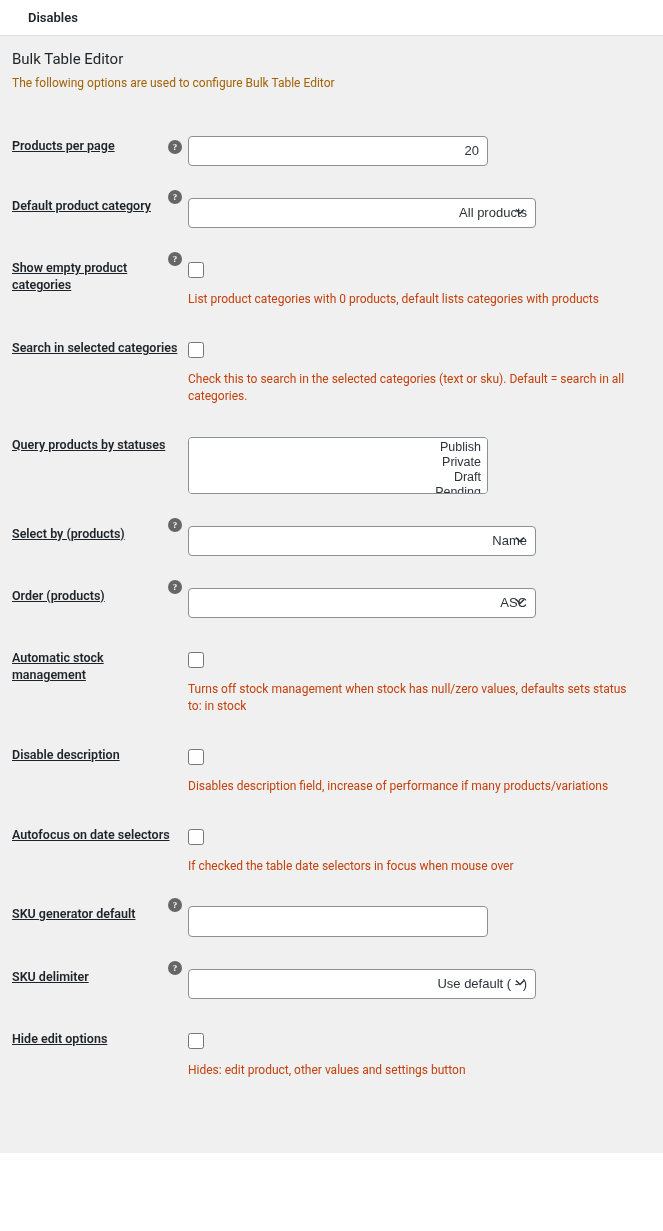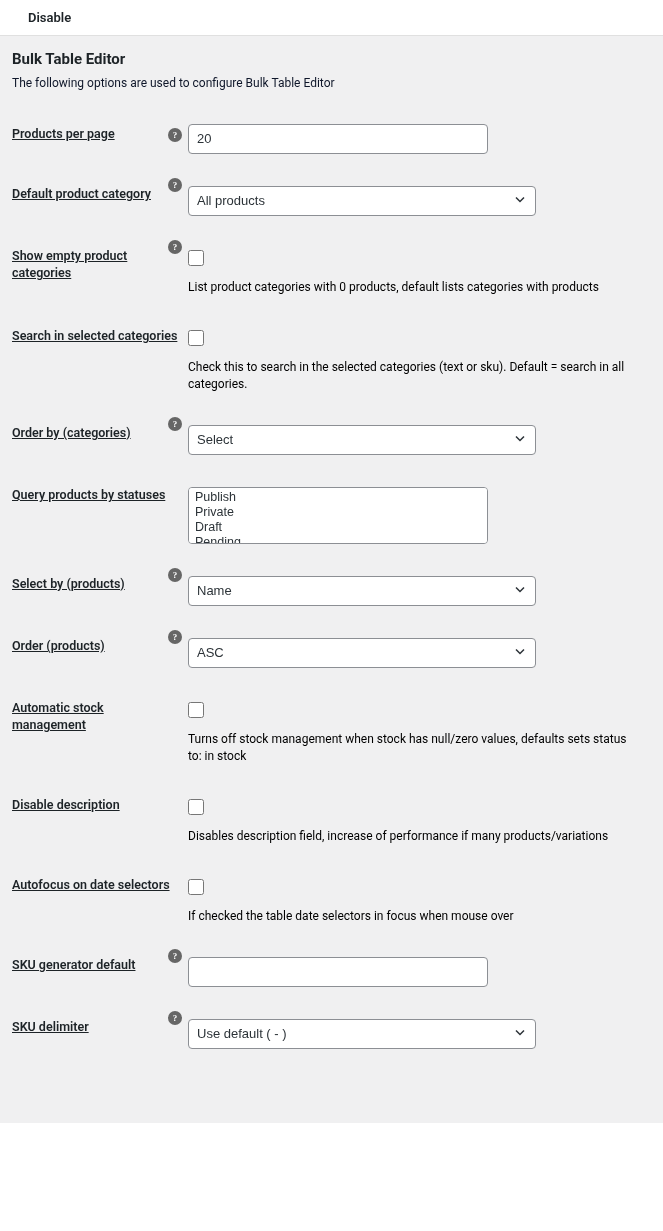--- a/index.html
+++ b/index.html
@@ -20,28 +20,28 @@
     padding: 0 0 0 28px;
     font-size: 13px;
     font-weight: 600;
   }
   .page {
     background: #f0f0f1;
     padding: 14px 12px 30px 12px;
   }
   h2.title {
     font-size: 15px;
-    font-weight: 700;
+    font-weight: 400;
     margin: 0 0 8px 0;
     color: #1d2327;
   }
   .subtitle {
     font-size: 12px;
-    color: #0f172a;
-    margin: 0 0 24px 0;
+    color: #a16207;
+    margin: 0 0 36px 0;
   }
   .form-table {
     width: 100%;
     border-collapse: collapse;
   }
   .form-table th {
     text-align: left;
     vertical-align: top;
     width: 176px;
     padding: 12px 10px 12px 0;
@@ -73,20 +73,21 @@
   }
   .txt, .sel, .multi {
     width: 300px;
     font-size: 13px;
     padding: 5px 8px;
     border: 1px solid #8c8f94;
     border-radius: 4px;
     background: #fff;
     color: #2c3338;
     line-height: 1.4;
+    text-align: right;
   }
   .sel-wrap {
     position: relative;
     width: 348px;
     display: inline-block;
   }
   .sel-wrap select {
     appearance: none;
     -webkit-appearance: none;
     -moz-appearance: none;
@@ -106,37 +107,37 @@
     padding: 2px 6px;
     overflow-y: auto;
   }
   .multi option {
     padding: 0 0;
     font-size: 12.5px;
     line-height: 1.1;
   }
   .desc {
     font-size: 12px;
-    color: #000000;
+    color: #c2410c;
     margin: 10px 12px 0 0;
     line-height: 1.4;
   }
   .cb {
     width: 16px;
     height: 16px;
     margin: 2px 0 0 0;
     accent-color: #2271b1;
   }
   .row-spacer td, .row-spacer th { padding-top: 22px; }
 </style>
 </head>
 <body>
 
 <div class="topbar">
-  <div class="topbar-inner">Disable</div>
+  <div class="topbar-inner">Disables</div>
 </div>
 
 <div class="page">
   <h2 class="title">Bulk Table Editor</h2>
   <p class="subtitle">The following options are used to configure Bulk Table Editor</p>
 
   <table class="form-table">
     <tbody>
 
       <tr>
@@ -182,38 +183,20 @@
       <tr class="row-spacer">
         <th>
           <span>Search in selected categories</span>
         </th>
         <td>
           <input type="checkbox" class="cb" style="">
           <p class="desc">Check this to search in the selected categories (text or sku). Default = search in all categories.</p>
         </td>
       </tr>
 
-      <tr class="row-spacer">
-        <th>
-          <span>Order by (categories)</span>
-          <span class="help-tip">?</span>
-        </th>
-        <td>
-          <div class="sel-wrap">
-            <select class="sel">
-              <option>Select</option>
-            </select>
-            <span class="chev">
-              <svg width="12" height="12" viewBox="0 0 12 12">
-                  <path d="M2 4l4 4 4-4" fill="none" stroke="currentColor" stroke-width="1.5"></path>
-                </svg>
-            </span>
-          </div>
-        </td>
-      </tr>
 
       <tr class="row-spacer">
         <th>
           <span>Query products by statuses</span>
         </th>
         <td>
           <select multiple="" class="multi">
             <option>Publish</option>
             <option>Private</option>
             <option>Draft</option>
@@ -313,20 +296,29 @@
             </select>
             <span class="chev">
               <svg width="12" height="12" viewBox="0 0 12 12">
                   <path d="M2 4l4 4 4-4" fill="none" stroke="currentColor" stroke-width="1.5"></path>
                 </svg>
             </span>
           </div>
         </td>
       </tr>
 
+      <tr class="row-spacer">
+        <th>
+          <span>Hide edit options</span>
+        </th>
+        <td>
+          <input type="checkbox" class="cb" style="">
+          <p class="desc">Hides: edit product, other values and settings button</p>
+        </td>
+      </tr>
 
       <tr class="row-spacer">
         <th>
           
         </th>
         <td>
           
           
         </td>
       </tr>

